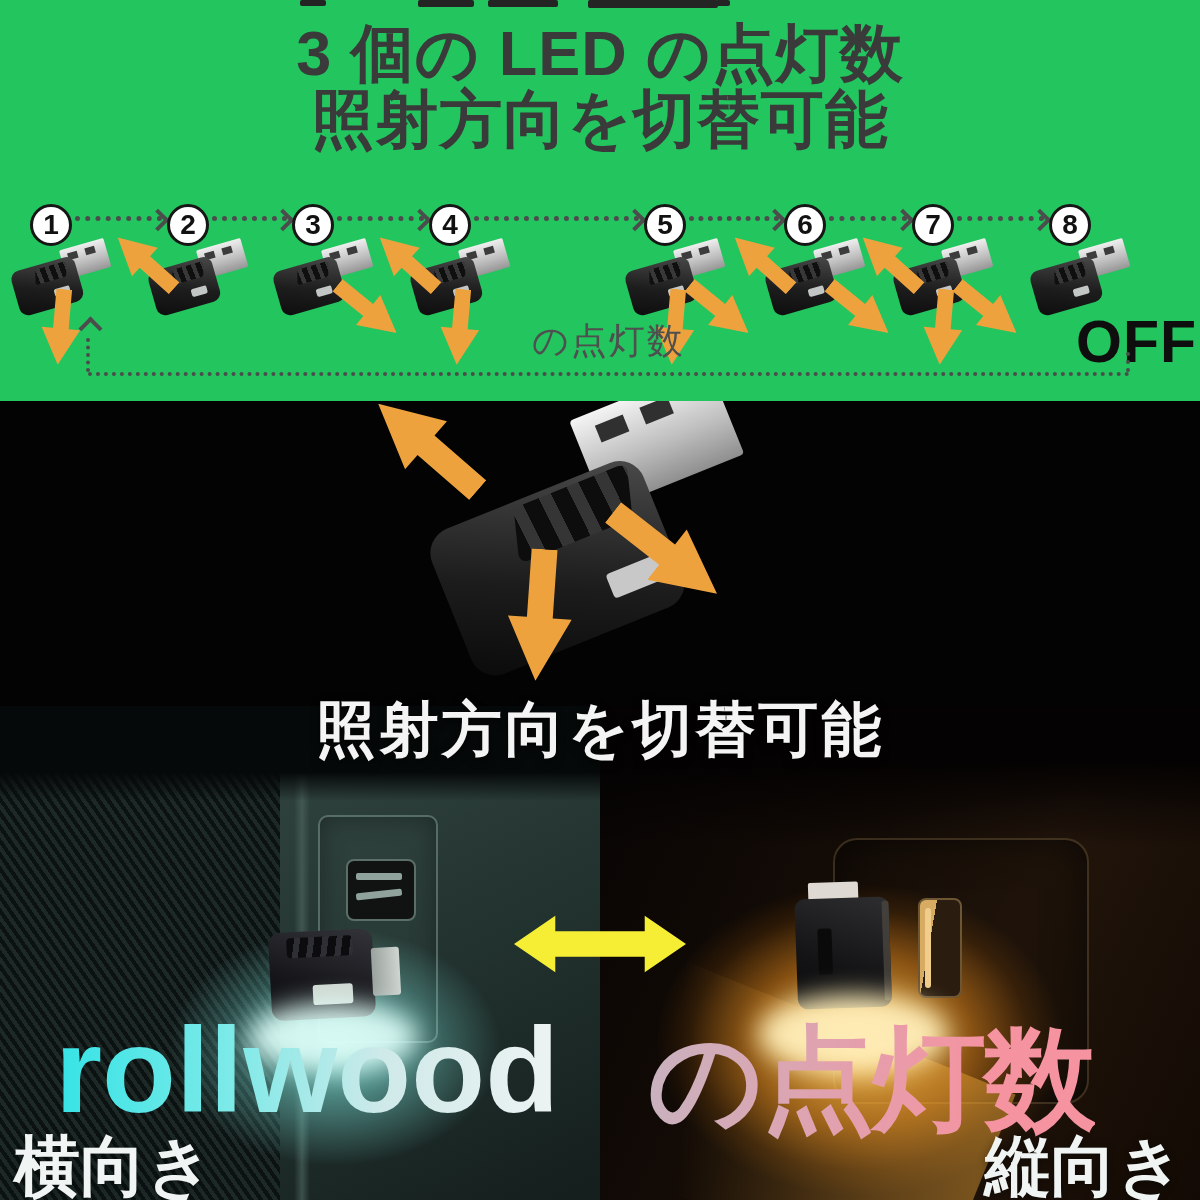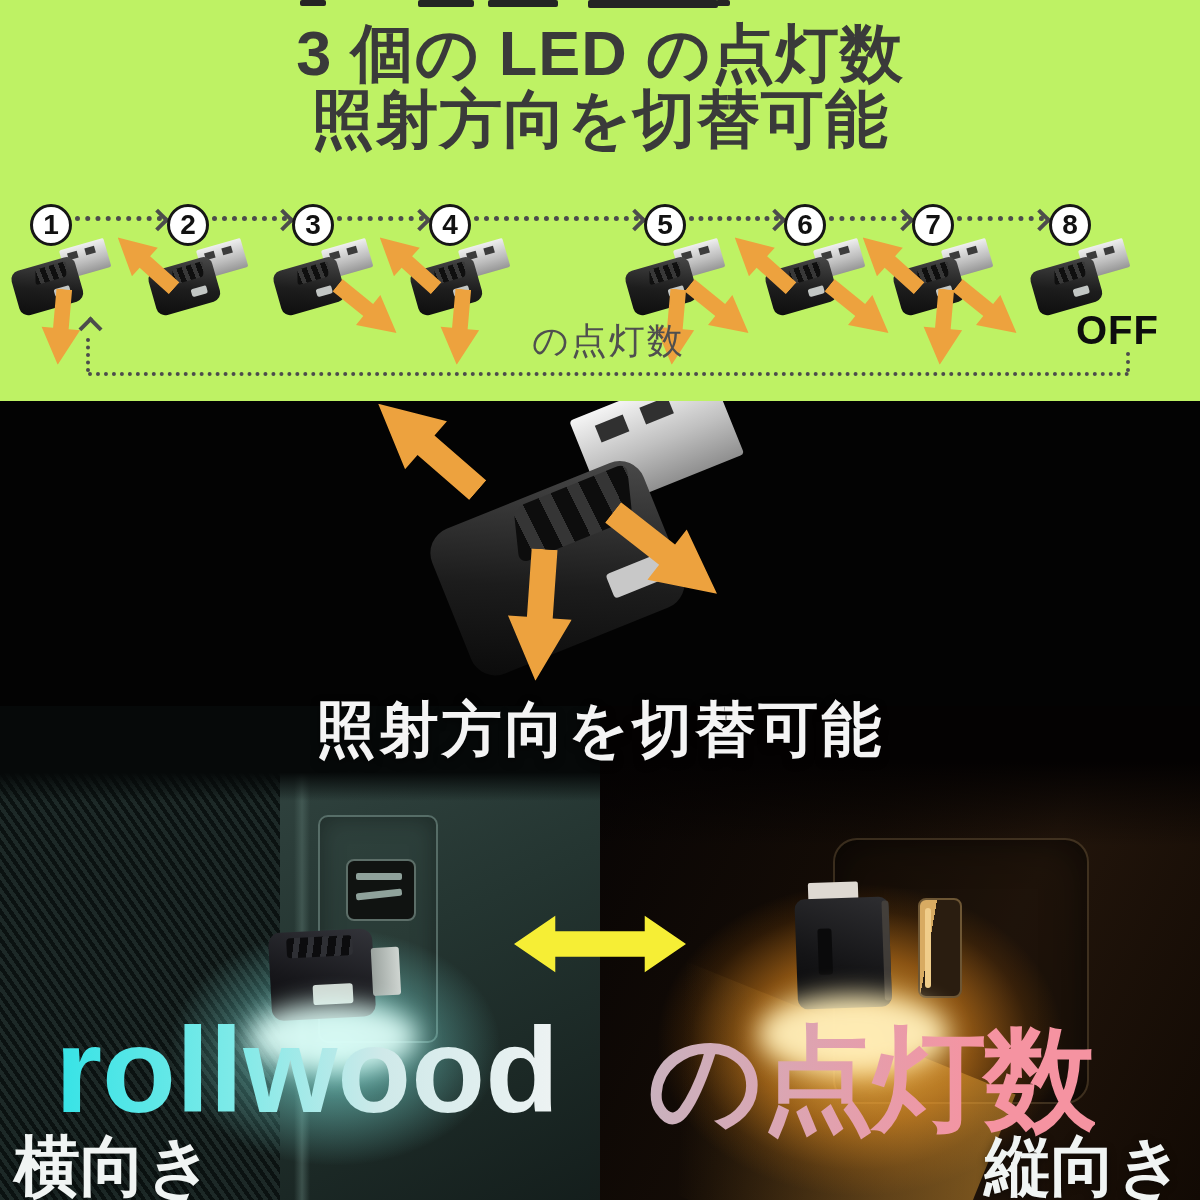--- a/index.html
+++ b/index.html
@@ -1,20 +1,20 @@
 <!DOCTYPE html>
 <html style="--arrow: #EDA23E; --swap: #F6EE35; --brand1: #35E3E6; --brand2: #EEF3F3; --notice1: #C9B2BE; --notice2: #F593A1;"><head>
 <meta charset="utf-8">
 <style>
   html,body{margin:0;padding:0;background:#fff;}
   .canvas{position:relative;width:1200px;height:1200px;overflow:hidden;
           font-family:"Liberation Sans","DejaVu Sans",sans-serif;background:#fff;}
 
   
-  .top{position:absolute;top:0;left:0;width:1200px;height:401px;background:#bef264;overflow:hidden;}
+  .top{position:absolute;top:0;left:0;width:1200px;height:401px;background:#22c55e;overflow:hidden;}
   .frag{position:absolute;top:0;background:#242424;border-radius:2px;}
   .title{position:absolute;top:20px;left:0;right:0;text-align:center;color:#3a3a3a;
          font-weight:700;font-size:63px;line-height:1.05;letter-spacing:1px;}
   .step{position:absolute;top:204px;width:164px;height:196px;}
   .circle{position:absolute;left:61px;top:0;width:36px;height:36px;border:3px solid #161616;
           border-radius:50%;background:#fff;color:#111;font-size:28px;font-weight:700;
           display:flex;align-items:center;justify-content:center;}
   .conn{position:absolute;top:216px;border-top:5px dotted #4c4c4c;height:0;}
   .chev{position:absolute;right:-4px;top:-9px;width:12px;height:12px;
         border-top:4px solid #4c4c4c;border-right:4px solid #4c4c4c;transform:rotate(45deg);}
@@ -31,21 +31,21 @@
           background:linear-gradient(180deg,#efefef,#bdbdbd 60%,#969696);}
   .d-conn .slot{position:absolute;top:5px;width:10px;height:7px;background:#3c3c3c;}
   .d-conn .slot:nth-child(1){left:7px;} .d-conn .slot:nth-child(2){left:25px;}
   .d-cap{position:absolute;left:0;top:12px;width:66px;height:46px;border-radius:9px;
          background:linear-gradient(200deg,#4a4a4a,#1d1d1d 55%,#0d0d0d);}
   .d-cap .groove{position:absolute;left:24px;top:4px;width:32px;height:15px;border-radius:3px;
          transform:skewX(-15deg);
          background:repeating-linear-gradient(70deg,#0f0f0f 0 5px,#383838 5px 9px);}
   .d-cap .port{position:absolute;left:38px;top:28px;width:16px;height:8px;background:#c2c6c4;border-radius:2px;}
   .repeat{position:absolute;left:532px;top:317px;font-size:36px;color:#4f4f4f;letter-spacing:2px;}
-  .off{position:absolute;left:1076px;top:308px;font-size:40px;font-weight:800;color:#0e0e0e;letter-spacing:1px;}
+  .off{position:absolute;left:1076px;top:308px;font-size:59px;font-weight:800;color:#0e0e0e;letter-spacing:1px;}
   .loop-h{position:absolute;left:88px;top:372px;width:1042px;border-top:4px dotted #4c4c4c;height:0;}
   .loop-vl{position:absolute;left:86px;top:338px;height:34px;border-left:4px dotted #4c4c4c;width:0;}
   .loop-vr{position:absolute;left:1126px;top:352px;height:20px;border-left:4px dotted #4c4c4c;width:0;}
   .caret{position:absolute;left:82px;top:320px;width:13px;height:13px;
          border-top:4px solid #4c4c4c;border-right:4px solid #4c4c4c;transform:rotate(-45deg);}
 
   
   .showcase{position:absolute;top:401px;left:0;width:1200px;height:305px;background:#030303;overflow:hidden;}
   .showcase .arr{width:132px;height:76px;}
   .showcase .arr.up-left{left:362px;top:8px;transform:rotate(-139deg);}

